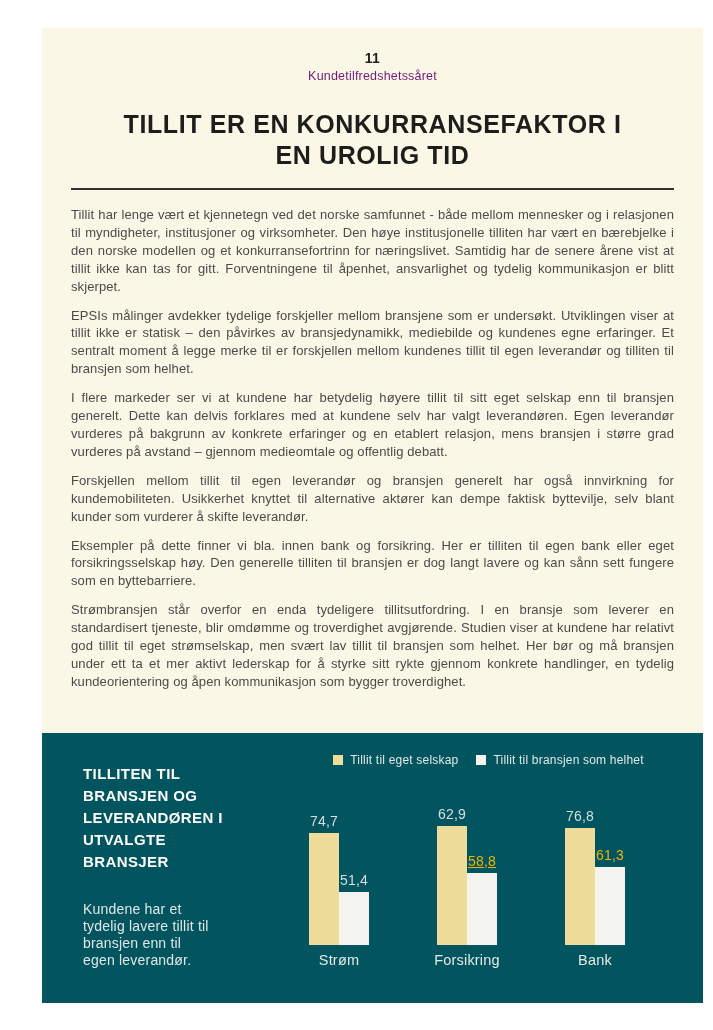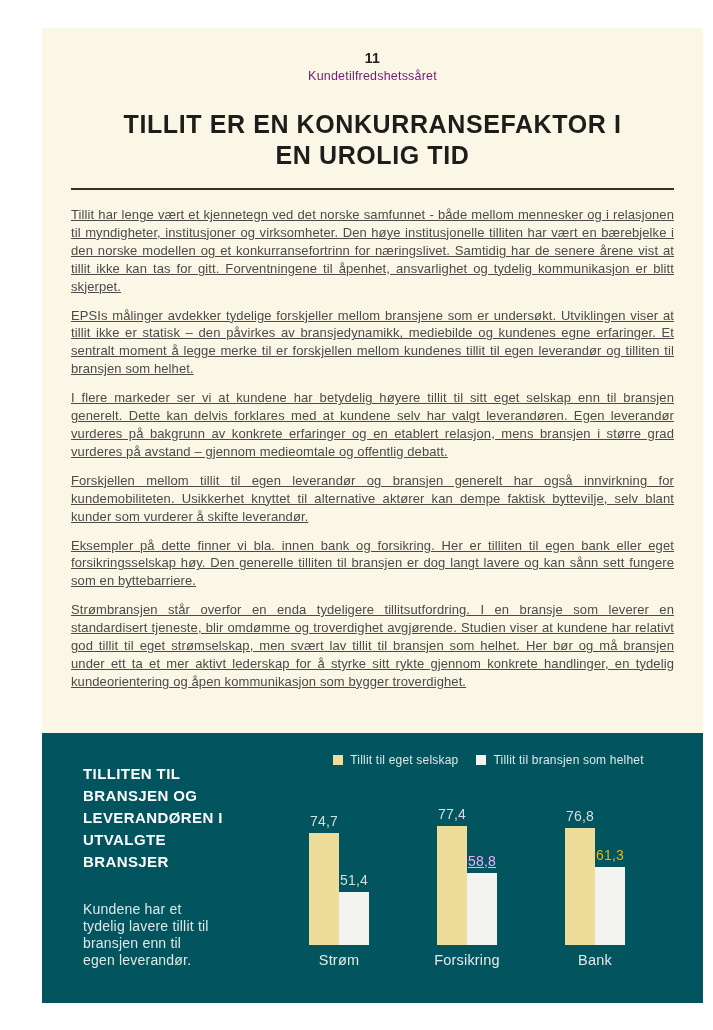--- a/index.html
+++ b/index.html
@@ -32,21 +32,21 @@
     font-size:25px; line-height:31px; font-weight:bold;
     letter-spacing:.6px; color:#1d1d1b;
   }
   .divider {
     border:none; border-top:2px solid #32322e;
     margin-top:17px;
   }
   .paras { margin-top:16px; }
   .paras p {
     font-size:13px; line-height:17.9px; color:#4b4b48;
-    text-align:justify; margin-bottom:11px; letter-spacing:.1px;text-decoration:underline;
+    text-align:justify; margin-bottom:11px; letter-spacing:.1px;
   }
   
   .panel {
     background:#02545f; width:100%; height:270px;
     display:flex;
   }
   .panel aside {
     width:232px; padding:30px 0 0 41px; flex-shrink:0;
   }
   .panel-heading {
@@ -132,25 +132,25 @@
               <div class="bar-col">
                 <div class="bar-val" style="color: rgb(214, 222, 223);">51,4</div>
                 <div class="bar" style="height: 53px; background: rgb(243, 243, 240);"></div>
               </div>
             </div>
             <div class="cat-label" style="color: rgb(227, 234, 232);">Strøm</div>
           </div>
           <div class="bar-group">
             <div class="bars">
               <div class="bar-col">
-                <div class="bar-val" style="color: rgb(214, 222, 223);">77,4</div>
+                <div class="bar-val" style="color: rgb(214, 222, 223);">62,9</div>
                 <div class="bar" style="height: 119px; background: rgb(238, 220, 154);"></div>
               </div>
               <div class="bar-col">
-                <div class="bar-val" style="color: #f0abfc; text-decoration: underline;">58,8</div>
+                <div class="bar-val" style="color: #eab308; text-decoration: underline;">58,8</div>
                 <div class="bar" style="height: 72px; background: rgb(243, 243, 240);"></div>
               </div>
             </div>
             <div class="cat-label" style="color: rgb(227, 234, 232);">Forsikring</div>
           </div>
           <div class="bar-group">
             <div class="bars">
               <div class="bar-col">
                 <div class="bar-val" style="color: rgb(214, 222, 223);">76,8</div>
                 <div class="bar" style="height: 117px; background: rgb(238, 220, 154);"></div>

